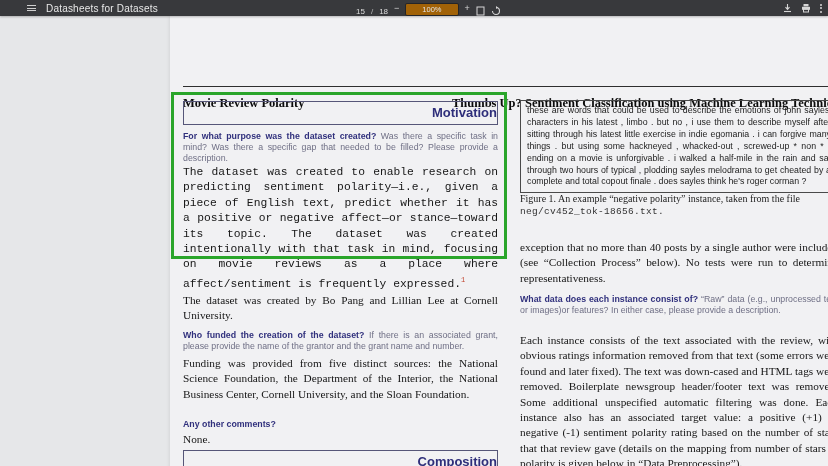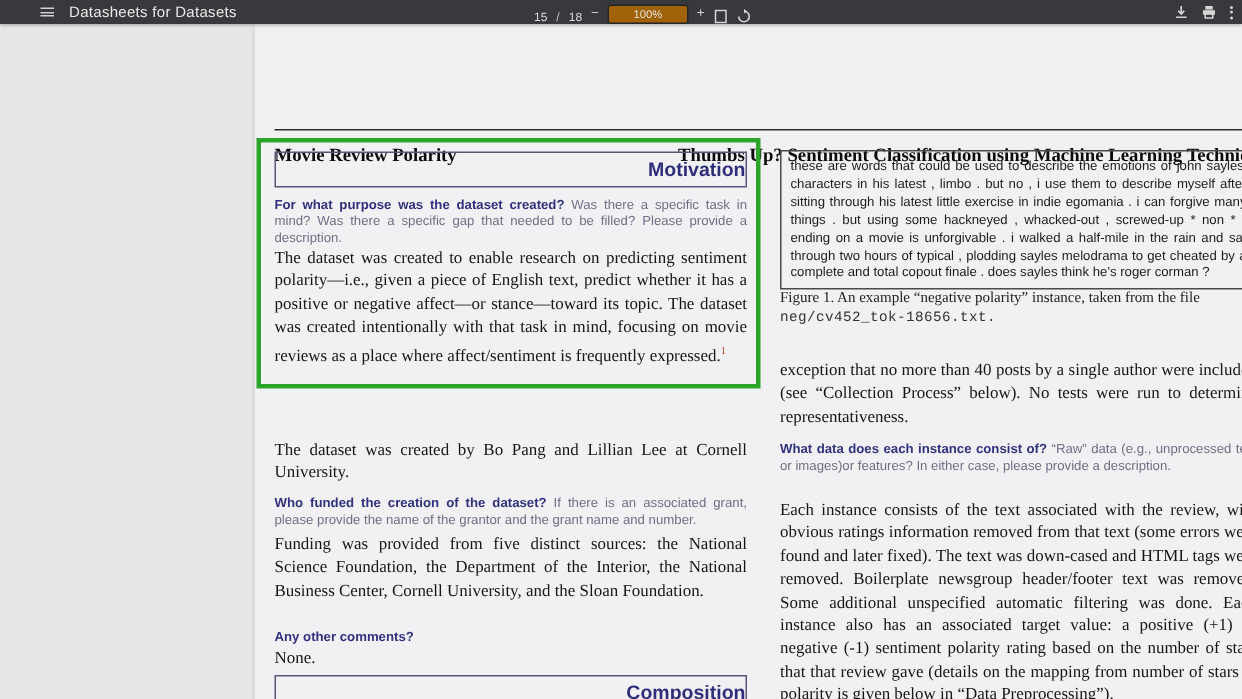--- a/index.html
+++ b/index.html
@@ -120,21 +120,21 @@
       <div class="head-rule"></div>
 
       <div class="annotation-box"></div>
 
       <div class="sec-box" style="left:13px; top:85px;">Motivation</div>
 
       <div class="qblock" style="left:13px; top:115px;">
         <b>For what purpose was the dataset created?</b><span> Was there a specific task in mind? Was there a specific gap that needed to be filled? Please provide a description.</span>
       </div>
 
-      <div class="ablock" style="left:13px; top:149px;">
+      <div class="ablock" style="left:13px; top:149px;font-family:Liberation Mono, monospace;">
         <span>The dataset was created to enable research on predicting sentiment polarity—i.e., given a piece of English text, predict whether it has a positive or negative affect—or stance—toward its topic. The dataset was created intentionally with that task in mind, focusing on movie reviews as a place where affect/sentiment is frequently expressed.</span><sup>1</sup>
       </div>
 
 
       <div class="ablock" style="left:13px; top:277px;">The dataset was created by Bo Pang and Lillian Lee at Cornell University.</div>
 
       <div class="qblock" style="left:13px; top:314px;">
         <b>Who funded the creation of the dataset?</b><span> If there is an associated grant, please provide the name of the grantor and the grant name and number.</span>
       </div>
 

